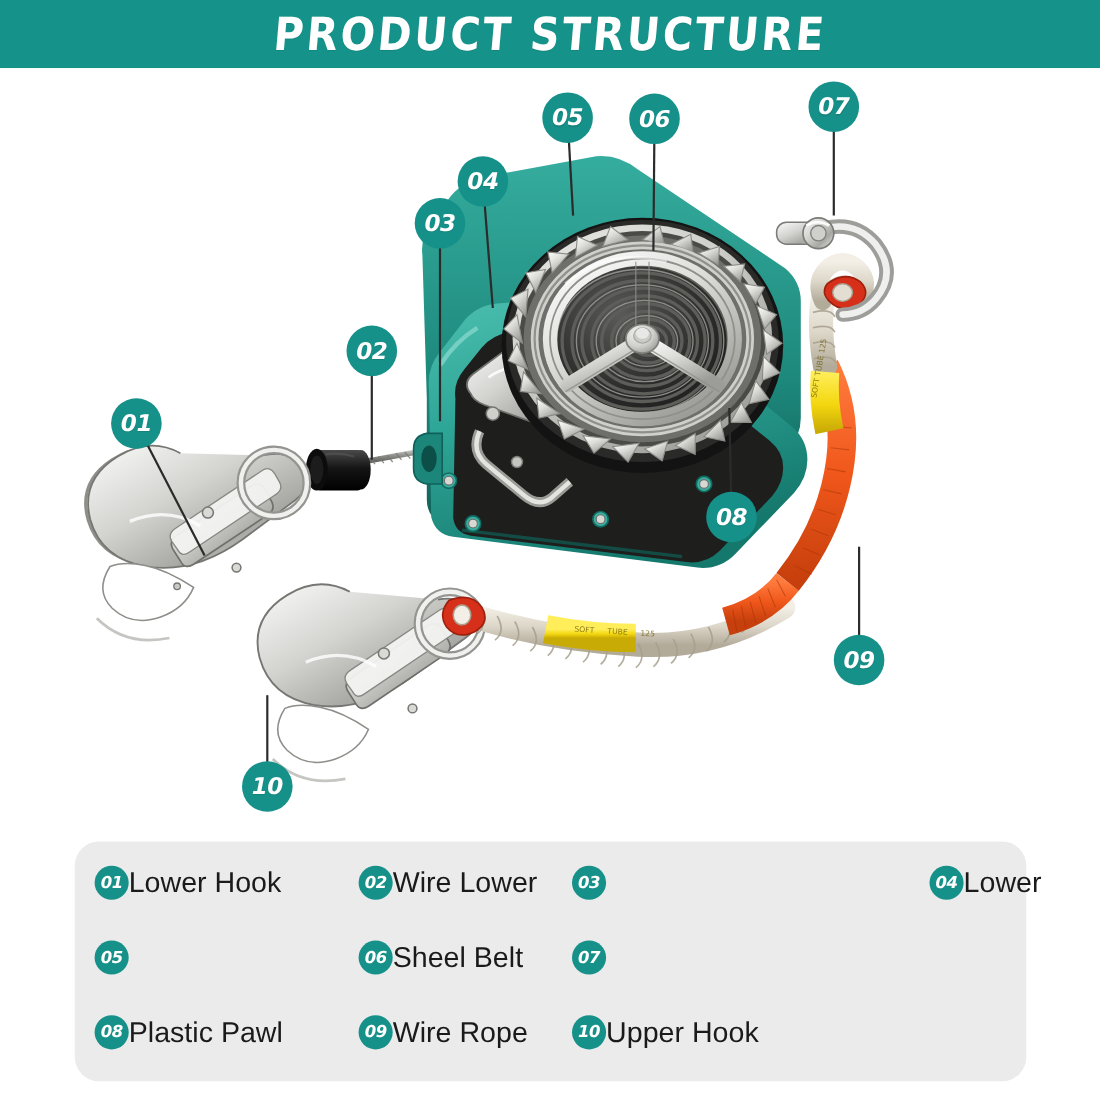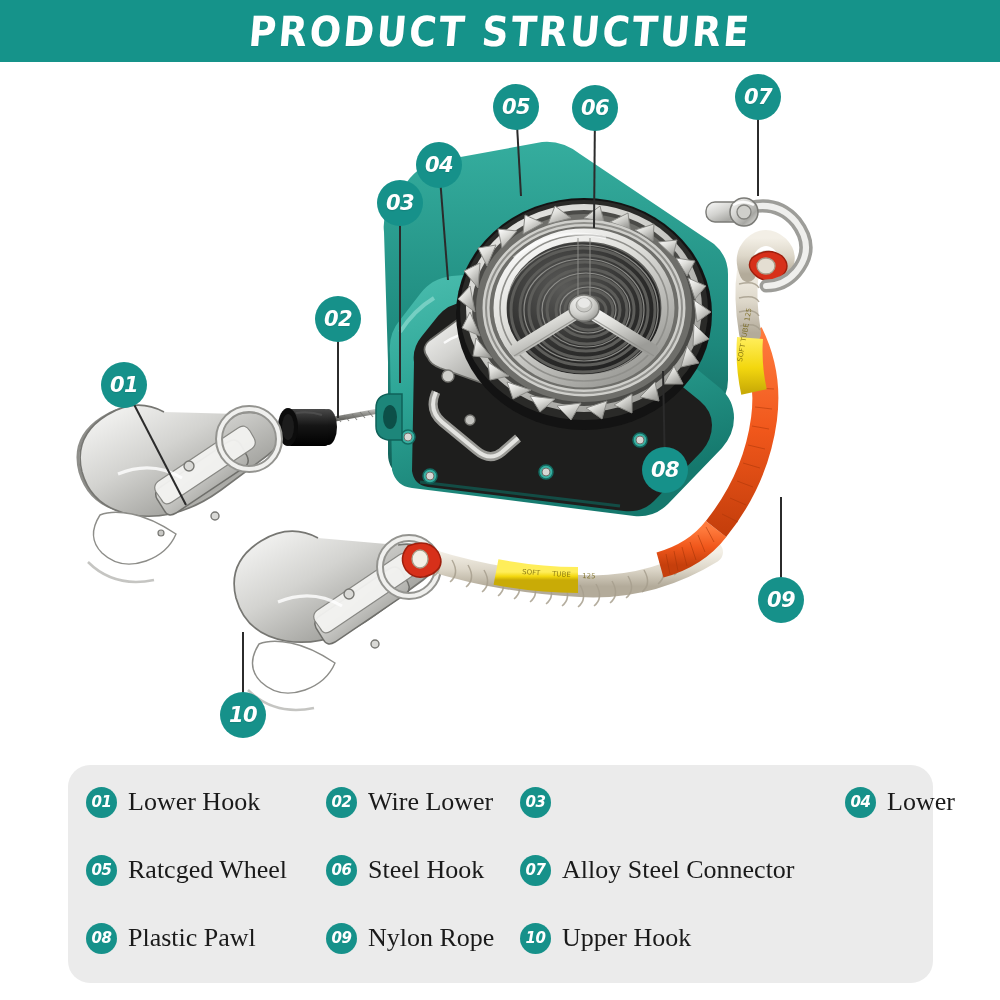--- a/index.html
+++ b/index.html
@@ -91,22 +91,21 @@
     align-items: center;
     justify-content: center;
     font-family: "DejaVu Sans", sans-serif;
     font-size: 15px;
     font-weight: 700;
     font-style: italic;
     letter-spacing: -0.5px;
     flex: 0 0 auto;
   }
   .legend-label {
-    margin-left: 11px;
-    font-family: Liberation Serif, serif;
+    font-family: Liberation Sans, sans-serif;
     font-size: 26px;
     color: #1a1a1a;
     line-height: 1;
   }
 </style>
 </head>
 <body>
 
 <div class="header-band">
   <div class="header-title">PRODUCT STRUCTURE</div>
@@ -513,39 +512,37 @@
           <span class="legend-badge">03</span>
         </div>
         <div class="legend-item" style="left: 777px;">
           <span class="legend-badge">04</span>
           <span class="legend-label">Lower</span>
         </div>
       </div>
       <div class="legend-row" style="top: 82px; left: 0px; width: 865px;">
         <div class="legend-item" style="left: 18px;">
           <span class="legend-badge">05</span>
-          <span class="legend-label">Ratcged Wheel</span>
         </div>
         <div class="legend-item" style="left: 258px;">
           <span class="legend-badge">06</span>
-          <span class="legend-label">Steel Hook</span>
+          <span class="legend-label">Sheel Belt</span>
         </div>
         <div class="legend-item" style="left: 452px;">
           <span class="legend-badge">07</span>
-          <span class="legend-label">Alloy Steel Connector</span>
         </div>
       </div>
       <div class="legend-row" style="top: 150px; left: 0px; width: 865px;">
         <div class="legend-item" style="left: 18px;">
           <span class="legend-badge">08</span>
           <span class="legend-label">Plastic Pawl</span>
         </div>
         <div class="legend-item" style="left: 258px;">
           <span class="legend-badge">09</span>
-          <span class="legend-label">Nylon Rope</span>
+          <span class="legend-label">Wire Rope</span>
         </div>
         <div class="legend-item" style="left: 452px;">
           <span class="legend-badge">10</span>
           <span class="legend-label">Upper Hook</span>
         </div>
       </div>
     </div>
 </div>
 
 </body></html>

